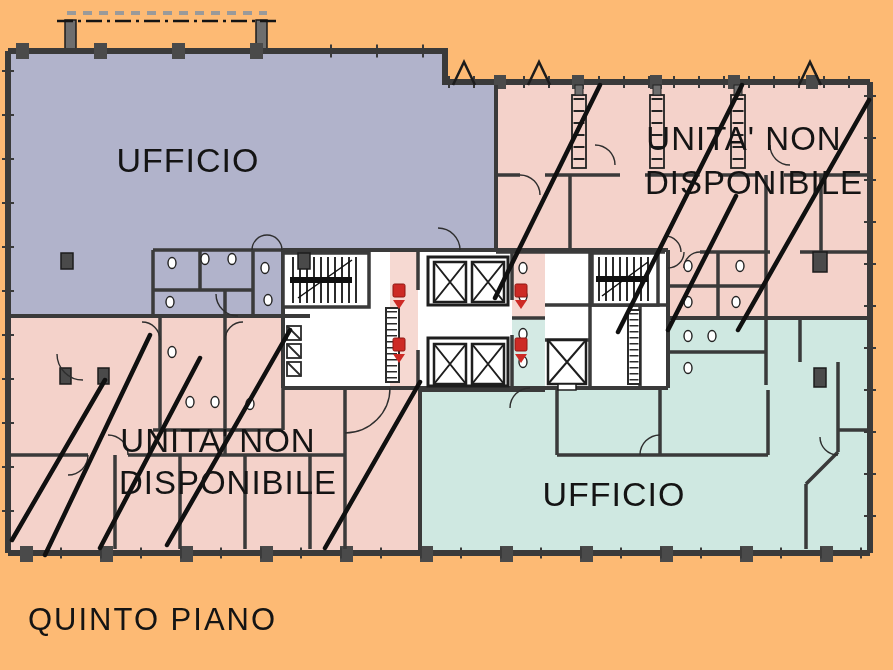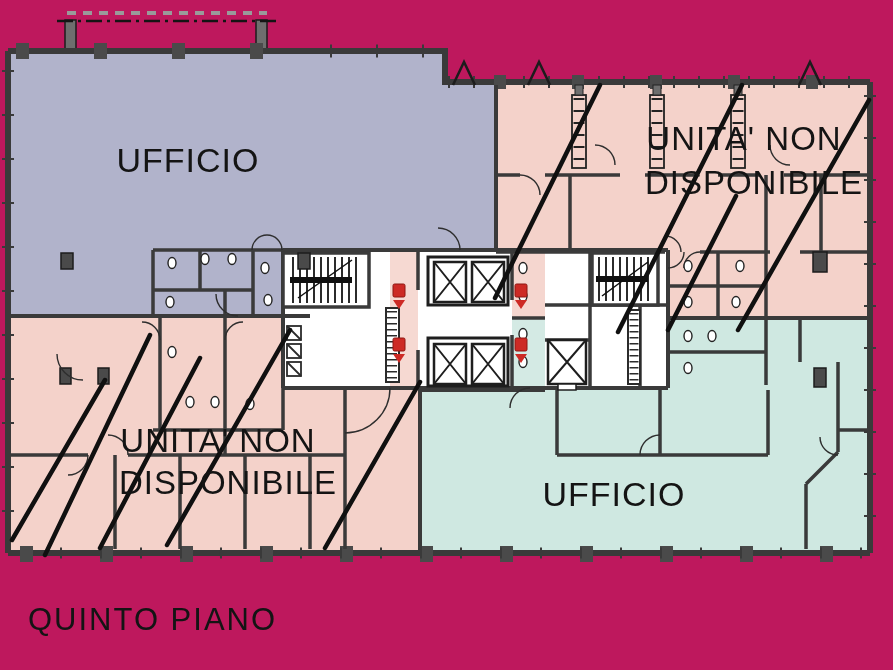--- a/index.html
+++ b/index.html
@@ -1,16 +1,16 @@
 <!DOCTYPE html>
 <html><head>
 <meta charset="utf-8">
 <style>
   html,body{margin:0;padding:0;background:#ffffff;}
-  .page{width:893px;height:670px;position:relative;background:#be185d;overflow:hidden;}
+  .page{width:893px;height:670px;position:relative;background:#fdba74;overflow:hidden;}
   svg{display:block;}
   text{font-family:"Liberation Sans","DejaVu Sans",sans-serif;fill:#141414;}
   .zone-label{font-size:34px;letter-spacing:1px;}
   .zone-label-2{font-size:33px;letter-spacing:1px;}
   .floor-label{font-size:31px;letter-spacing:2px;}
 </style>
 </head>
 <body>
 
 <div class="page">

